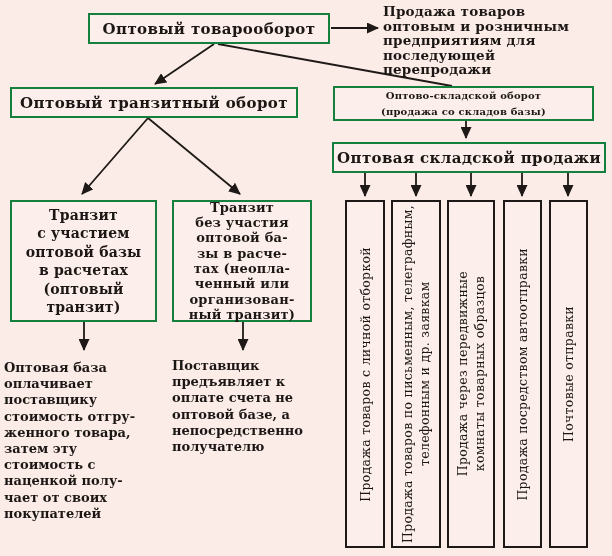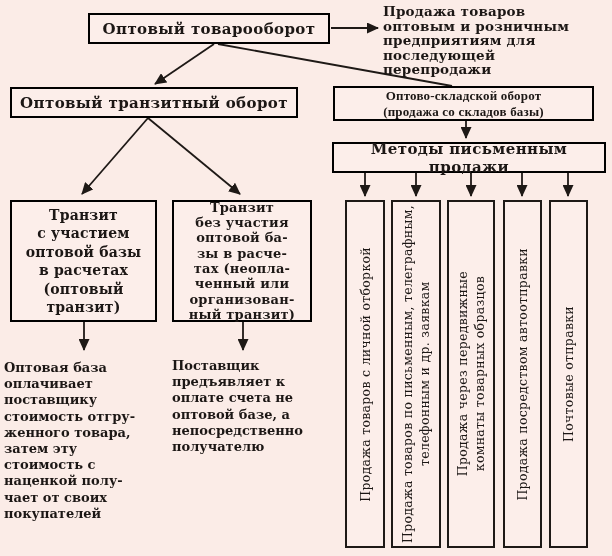--- a/index.html
+++ b/index.html
@@ -8,39 +8,39 @@
     width:612px;height:556px;
     background:#fbece7;
     font-family:"DejaVu Serif", serif;
     color:#1c1715;
     overflow:hidden;
   }
   .wires{position:absolute;left:0;top:0;width:612px;height:556px;}
   .wire{stroke:#1e1916;stroke-width:1.8;fill:none;}
   .box{
     position:absolute;
-    border:2px solid #000000;
+    border:2px solid #15803d;
     background:#fceeea;
     display:flex;align-items:center;justify-content:center;
     text-align:center;
     font-weight:700;
     box-sizing:border-box;
     white-space:pre-line;
   }
   .note{
     position:absolute;
     text-align:left;
     font-weight:700;
     white-space:pre-line;
   }
   .hdr{font-size:15px;letter-spacing:.4px;}
   .root-box{left:88px;top:13px;width:242px;height:31px;}
   .resale-note{left:383px;top:4px;width:226px;font-size:13.5px;line-height:14.6px;letter-spacing:.2px;}
   .transit-box{left:10px;top:87px;width:288px;height:31px;text-align:center;}
-  .warehouse-box{left:333px;top:86px;width:261px;height:35px;font-size:13px;line-height:16px;letter-spacing:.2px;font-family:Liberation Serif, serif;}
+  .warehouse-box{left:333px;top:86px;width:261px;height:35px;font-size:10px;line-height:16px;letter-spacing:.2px;}
   .methods-box{left:332px;top:142px;width:274px;height:31px;}
   .tbox1{left:10px;top:200px;width:147px;height:122px;font-size:14px;line-height:18.5px;letter-spacing:.2px;}
   .tbox2{left:172px;top:200px;width:140px;height:122px;font-size:13px;line-height:15.3px;letter-spacing:.2px;}
   .note1{left:4px;top:360px;width:158px;font-size:13px;line-height:16.2px;}
   .note2{left:172px;top:358px;width:158px;font-size:13px;line-height:16.2px;}
   .vbox{
     position:absolute;top:200px;height:348px;
     border:2px solid #1e1916;background:#fceeea;
     display:flex;align-items:center;justify-content:center;
     box-sizing:border-box;
@@ -93,21 +93,21 @@
 оптовым и розничным
 предприятиям для
 последующей
 перепродажи</div>
 
   <div class="box hdr transit-box">Оптовый транзитный оборот</div>
 
   <div class="box warehouse-box">Оптово-складской оборот
 (продажа со складов базы)</div>
 
-  <div class="box hdr methods-box">Методы письменным продажи</div>
+  <div class="box hdr methods-box">Оптовая складской продажи</div>
 
   <div class="box tbox1">Транзит
 с участием
 оптовой базы
 в расчетах
 (оптовый
 транзит)</div>
 
   <div class="box tbox2">Транзит
 без участия

